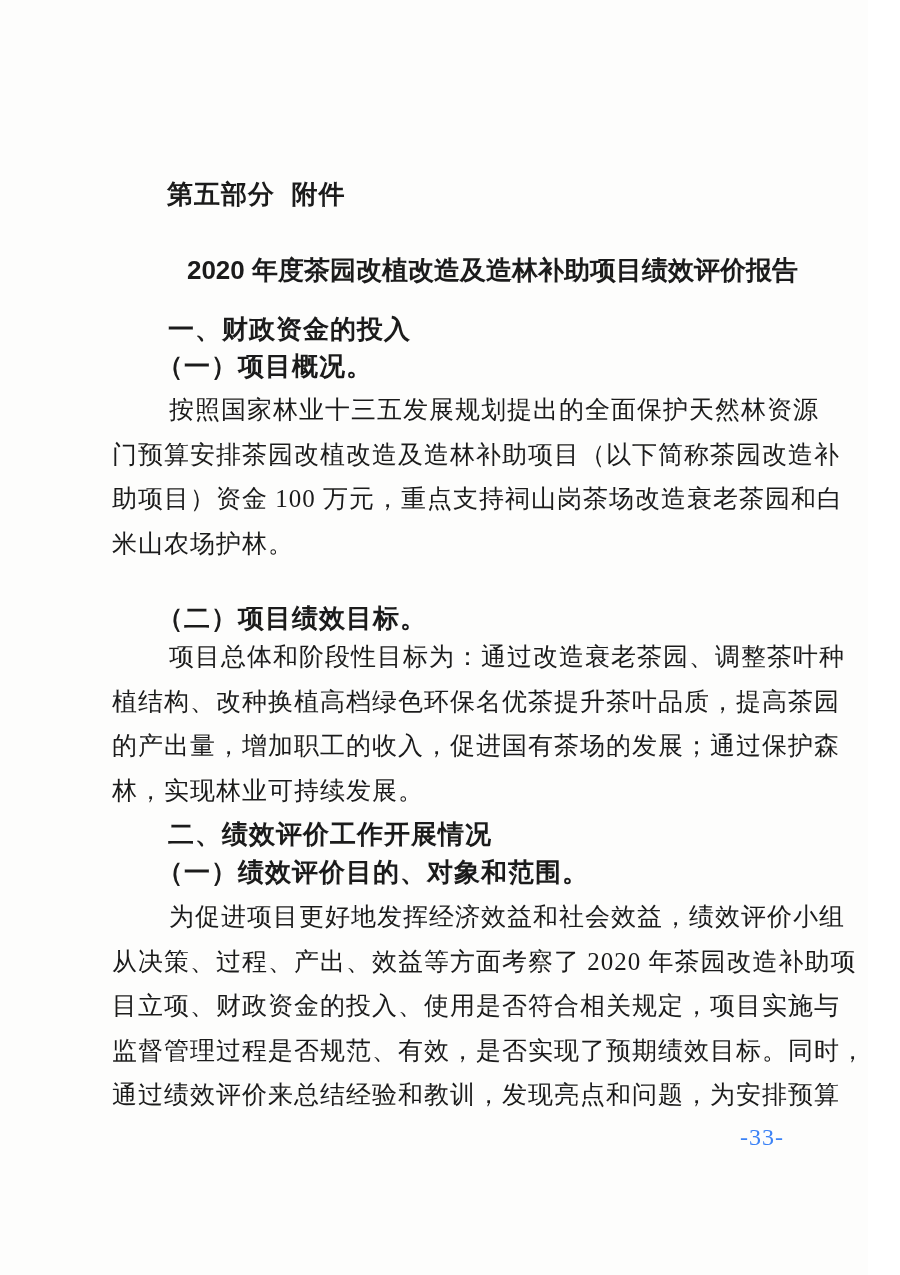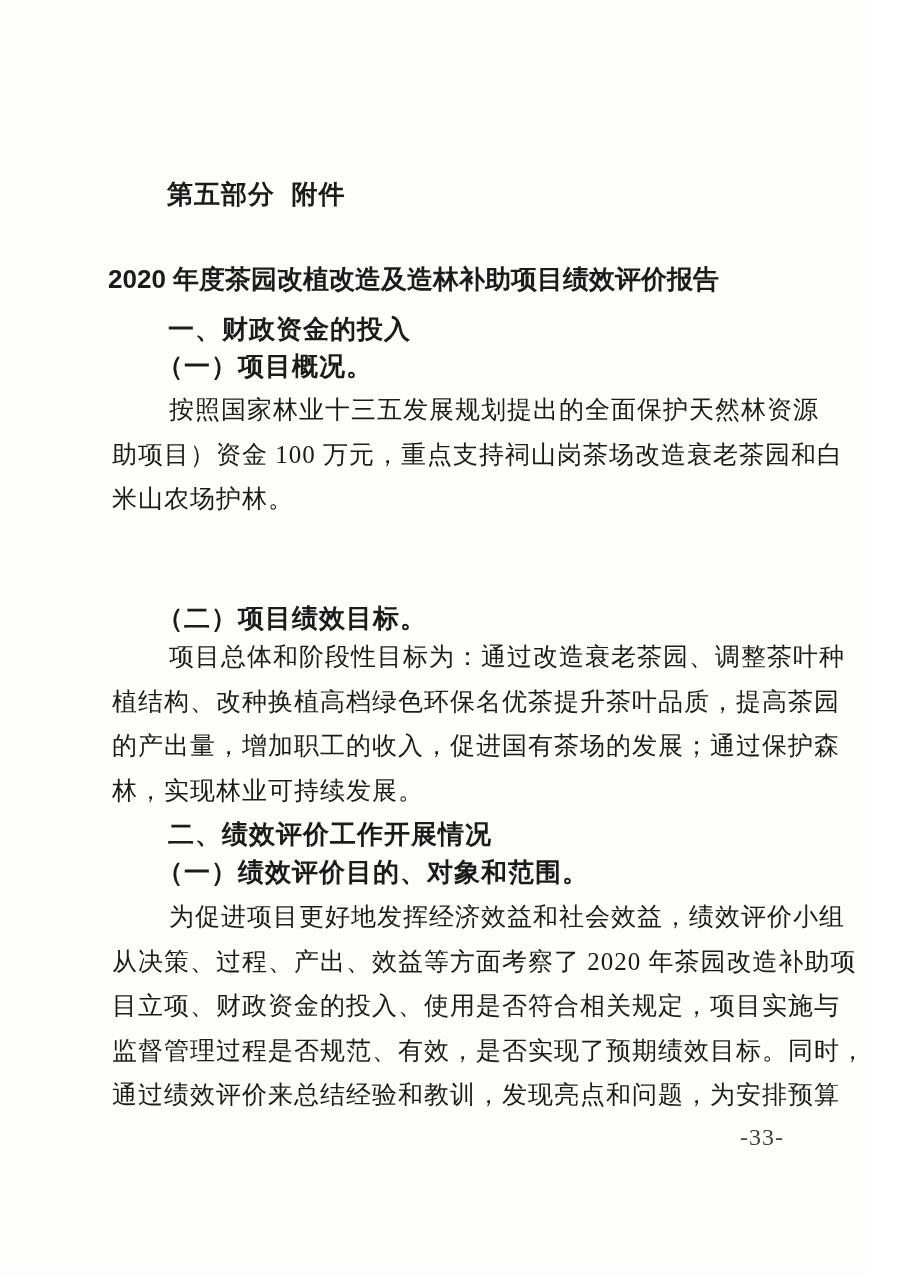--- a/index.html
+++ b/index.html
@@ -24,24 +24,24 @@
     font-family: "Liberation Sans", "DejaVu Sans", sans-serif;
     font-weight: 700;
     font-size: 26px;
     line-height: 44px;
     white-space: pre;
     letter-spacing: 1px;
   }
   .report-title {
     position: absolute;
     left: 108px;
-    top: 257px;
+    top: 248px;
     width: 690px;
     margin: 0;
-    text-align: left;
+    text-align: right;
     font-family: "Liberation Sans", "DejaVu Sans", sans-serif;
     font-weight: 700;
     font-size: 26px;
     line-height: 44px;
     white-space: pre;
     letter-spacing: 0;
   }
   .h-num {
     position: absolute;
     left: 168px;
@@ -82,21 +82,21 @@
     text-indent: 57px;
   }
   .page-number {
     position: absolute;
     left: 740px;
     top: 1122px;
     font-family: "Liberation Serif", "DejaVu Serif", serif;
     font-size: 24px;
     line-height: 30px;
     letter-spacing: 1px;
-    color: #404040;
+    color: #3b82f6;
   }
   .fold-mark {
     position: absolute;
     left: 884px;
     top: 1056px;
     height: 206px;
     width: 0;
     border-left: 2px dashed #b8b6b2;
     opacity: 0.65;
     transform: rotate(0.8deg);
@@ -110,20 +110,21 @@
   <div class="part-heading">第五部分  附件</div>
 
   <h1 class="report-title">2020 年度茶园改植改造及造林补助项目绩效评价报告</h1>
 
   <div class="h-num" style="top:307px">一、财政资金的投入</div>
 
   <div class="h-sub" style="top:345px">（一）项目概况。</div>
 
   <div class="para" style="top:388px">
       <div class="line">按照国家林业十三五发展规划提出的全面保护天然林资源</div>
+      <div class="line">门预算安排茶园改植改造及造林补助项目（以下简称茶园改造补</div>
       <div class="line">助项目）资金 100 万元，重点支持祠山岗茶场改造衰老茶园和白</div>
       <div class="line">米山农场护林。</div>
     </div>
 
   <div class="h-sub" style="top:597px">（二）项目绩效目标。</div>
 
   <div class="para" style="top:635px">
       <div class="line">项目总体和阶段性目标为：通过改造衰老茶园、调整茶叶种</div>
       <div class="line">植结构、改种换植高档绿色环保名优茶提升茶叶品质，提高茶园</div>
       <div class="line">的产出量，增加职工的收入，促进国有茶场的发展；通过保护森</div>

